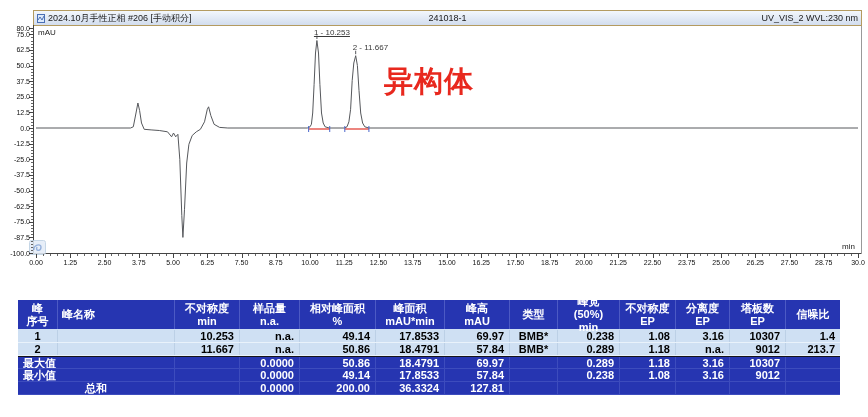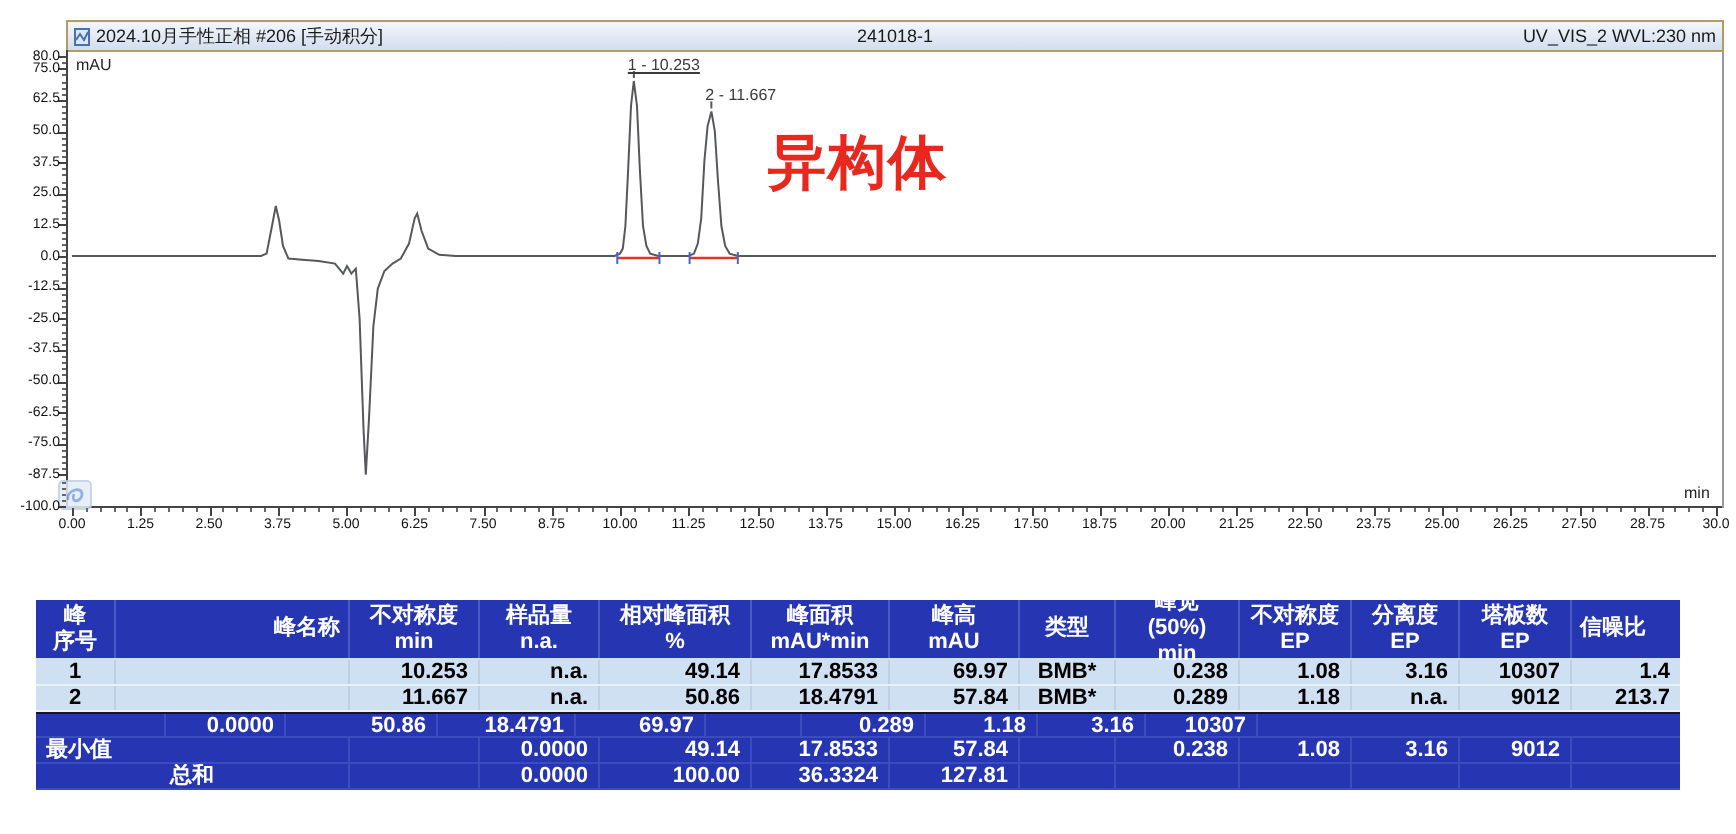--- a/index.html
+++ b/index.html
@@ -333,21 +333,21 @@
       <div class="xtick-minor" style="left: 844.3px;"></div>
       <div class="xtick-minor" style="left: 851.15px;"></div>
     </div>
 
   <div class="table-wrap">
     <div class="trow hrow" id="thead">
         <div class="hcell" style="width: 40px; text-align: center;">
           <div class="">峰</div>
           <div class="">序号</div>
         </div>
-        <div class="hcell" style="width: 117px; text-align: right; font-family: Liberation Serif, serif;">
+        <div class="hcell" style="width: 117px; text-align: left; font-family: Liberation Serif, serif;">
           <div class="">峰名称</div>
           <div class=""></div>
         </div>
         <div class="hcell" style="width: 65px; text-align: center;">
           <div class="">不对称度</div>
           <div class="">min</div>
         </div>
         <div class="hcell" style="width: 60px; text-align: center;">
           <div class="">样品量</div>
           <div class="">n.a.</div>
@@ -377,21 +377,21 @@
           <div class="">EP</div>
         </div>
         <div class="hcell" style="width: 54px; text-align: center;">
           <div class="">分离度</div>
           <div class="">EP</div>
         </div>
         <div class="hcell" style="width: 56px; text-align: center;">
           <div class="">塔板数</div>
           <div class="">EP</div>
         </div>
-        <div class="hcell" style="width: 54px; ">
+        <div class="hcell" style="width: 54px; text-align: center;">
           <div class="">信噪比</div>
           <div class=""></div>
         </div>
       </div>
     <div id="tbody">
         <div class="trow drow">
           <div class="cell" style="width: 40px; text-align: center;">1</div>
           <div class="cell" style="width: 117px; text-align: left;"></div>
           <div class="cell" style="width: 65px; text-align: right;">10.253</div>
           <div class="cell" style="width: 60px; text-align: right;">n.a.</div>
@@ -414,20 +414,21 @@
           <div class="cell" style="width: 69px; text-align: right;">18.4791</div>
           <div class="cell" style="width: 65px; text-align: right;">57.84</div>
           <div class="cell" style="width: 48px; text-align: center;">BMB*</div>
           <div class="cell" style="width: 62px; text-align: right;">0.289</div>
           <div class="cell" style="width: 56px; text-align: right;">1.18</div>
           <div class="cell" style="width: 54px; text-align: right;">n.a.</div>
           <div class="cell" style="width: 56px; text-align: right;">9012</div>
           <div class="cell" style="width: 54px; text-align: right;">213.7</div>
         </div>
         <div class="trow srow t-first-sum">
+          <div class="cell" style="width: 157px; text-align: left;">最大值</div>
           <div class="cell" style="width: 65px; text-align: right;"></div>
           <div class="cell" style="width: 60px; text-align: right;">0.0000</div>
           <div class="cell" style="width: 76px; text-align: right;">50.86</div>
           <div class="cell" style="width: 69px; text-align: right;">18.4791</div>
           <div class="cell" style="width: 65px; text-align: right;">69.97</div>
           <div class="cell" style="width: 48px; text-align: center;"></div>
           <div class="cell" style="width: 62px; text-align: right;">0.289</div>
           <div class="cell" style="width: 56px; text-align: right;">1.18</div>
           <div class="cell" style="width: 54px; text-align: right;">3.16</div>
           <div class="cell" style="width: 56px; text-align: right;">10307</div>
@@ -444,21 +445,21 @@
           <div class="cell" style="width: 62px; text-align: right;">0.238</div>
           <div class="cell" style="width: 56px; text-align: right;">1.08</div>
           <div class="cell" style="width: 54px; text-align: right;">3.16</div>
           <div class="cell" style="width: 56px; text-align: right;">9012</div>
           <div class="cell" style="width: 54px; text-align: right;"></div>
         </div>
         <div class="trow srow">
           <div class="cell" style="width: 157px; text-align: center;">总和</div>
           <div class="cell" style="width: 65px; text-align: right;"></div>
           <div class="cell" style="width: 60px; text-align: right;">0.0000</div>
-          <div class="cell" style="width: 76px; text-align: right;">100.00</div>
+          <div class="cell" style="width: 76px; text-align: right;">200.00</div>
           <div class="cell" style="width: 69px; text-align: right;">36.3324</div>
           <div class="cell" style="width: 65px; text-align: right;">127.81</div>
           <div class="cell" style="width: 48px; text-align: center;"></div>
           <div class="cell" style="width: 62px; text-align: right;"></div>
           <div class="cell" style="width: 56px; text-align: right;"></div>
           <div class="cell" style="width: 54px; text-align: right;"></div>
           <div class="cell" style="width: 56px; text-align: right;"></div>
           <div class="cell" style="width: 54px; text-align: right;"></div>
         </div>
       </div>

